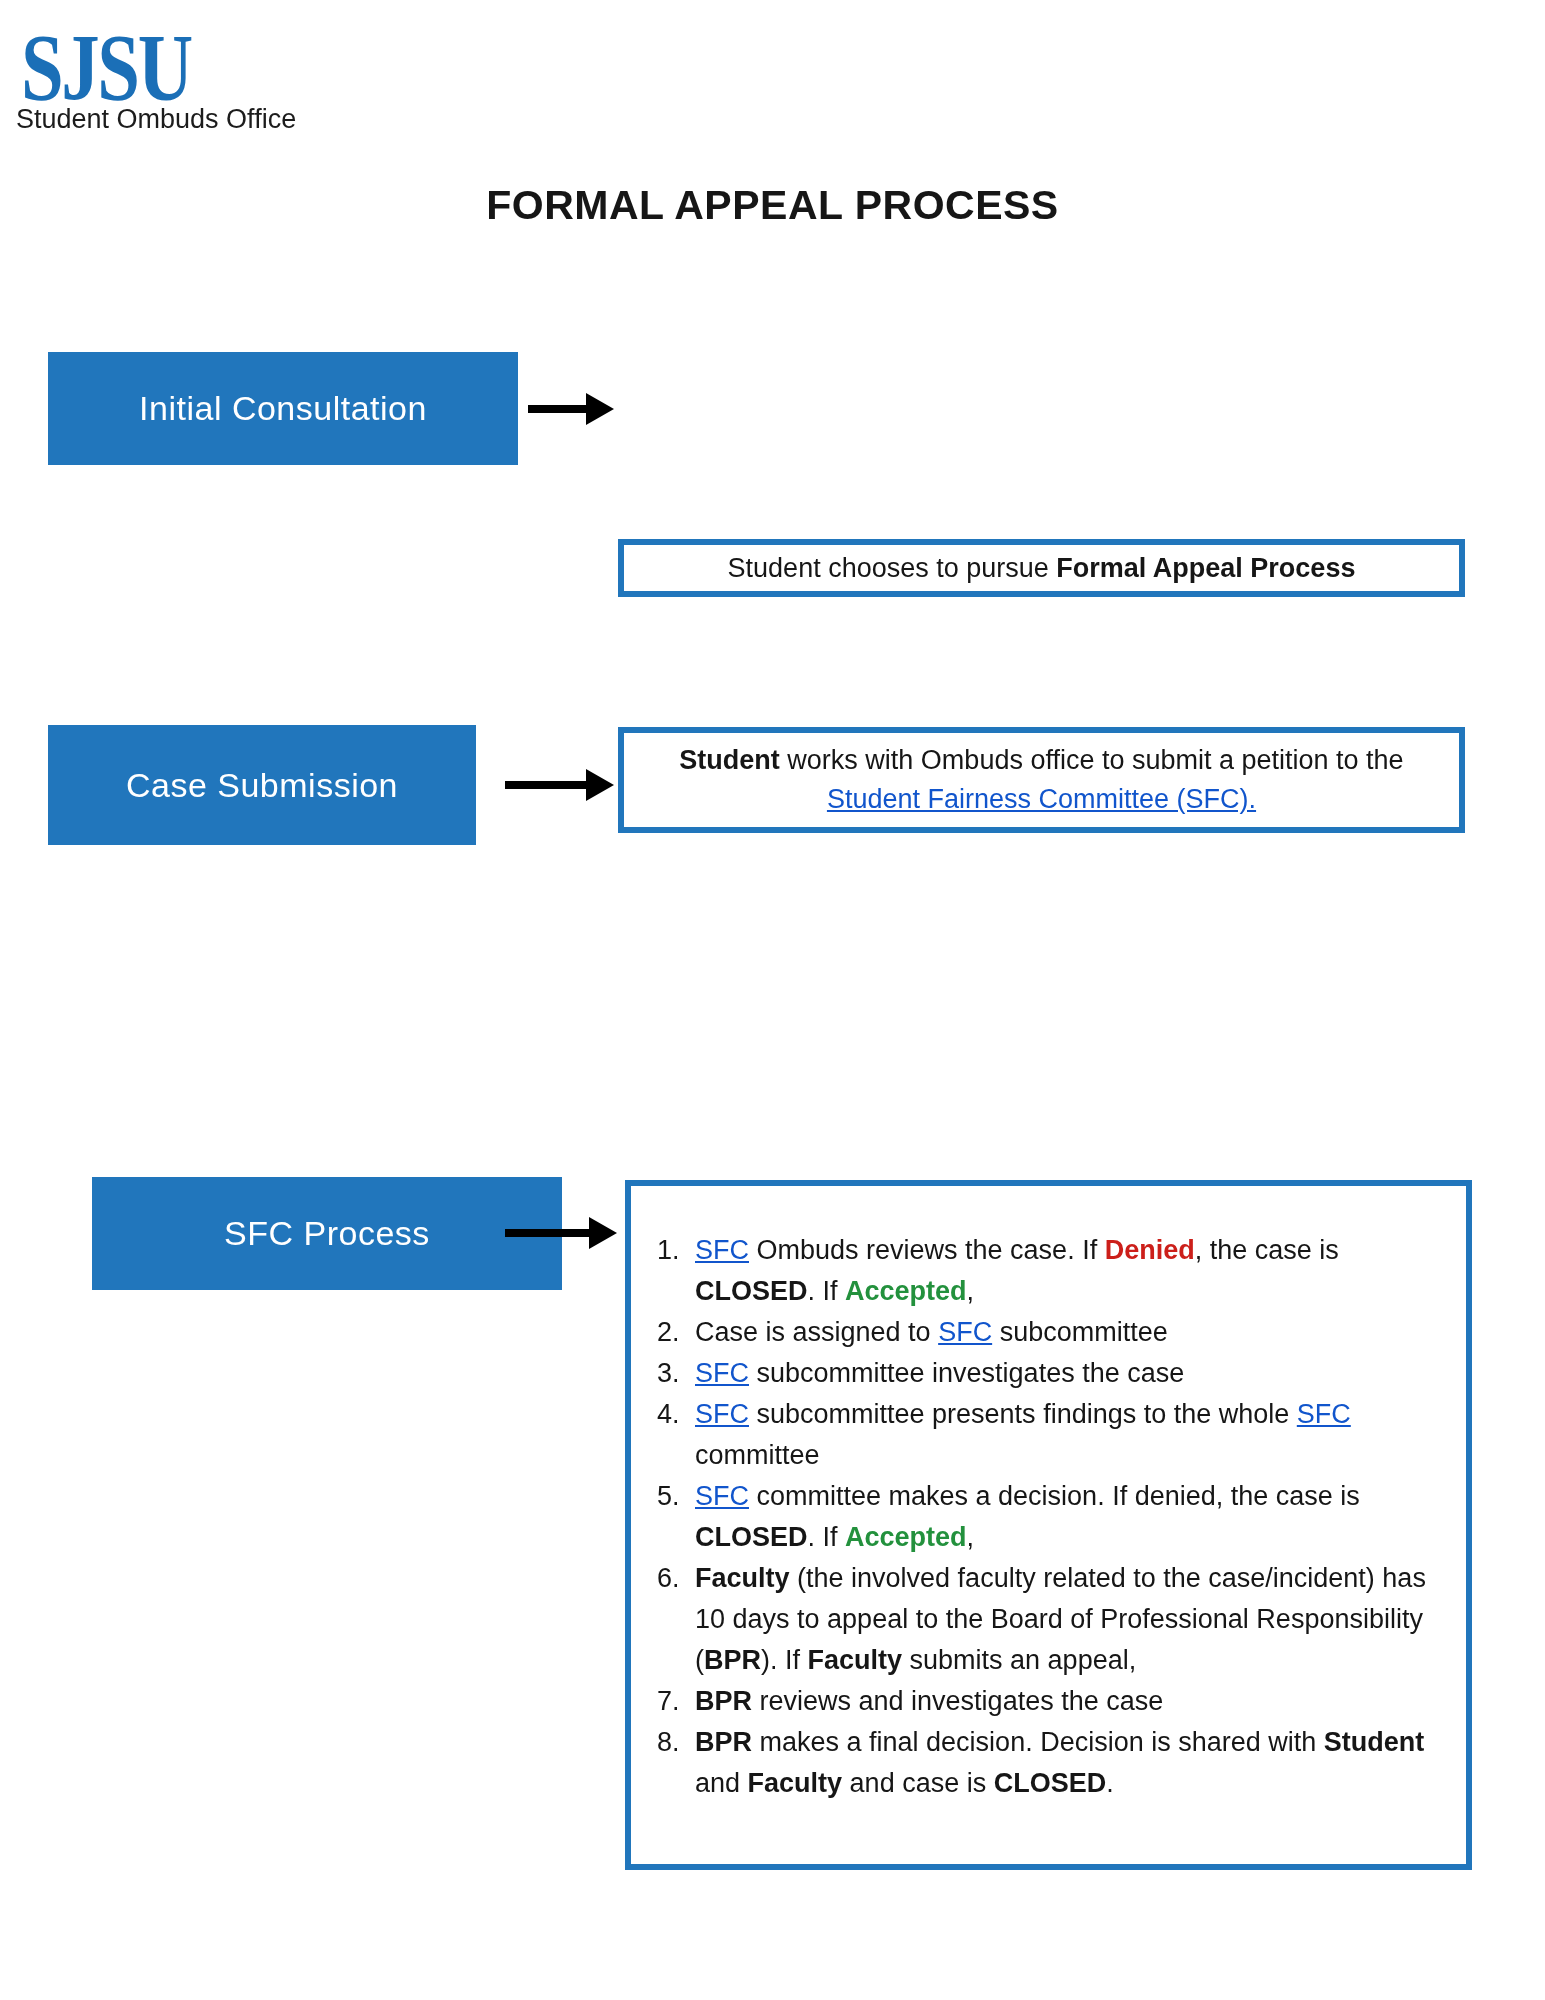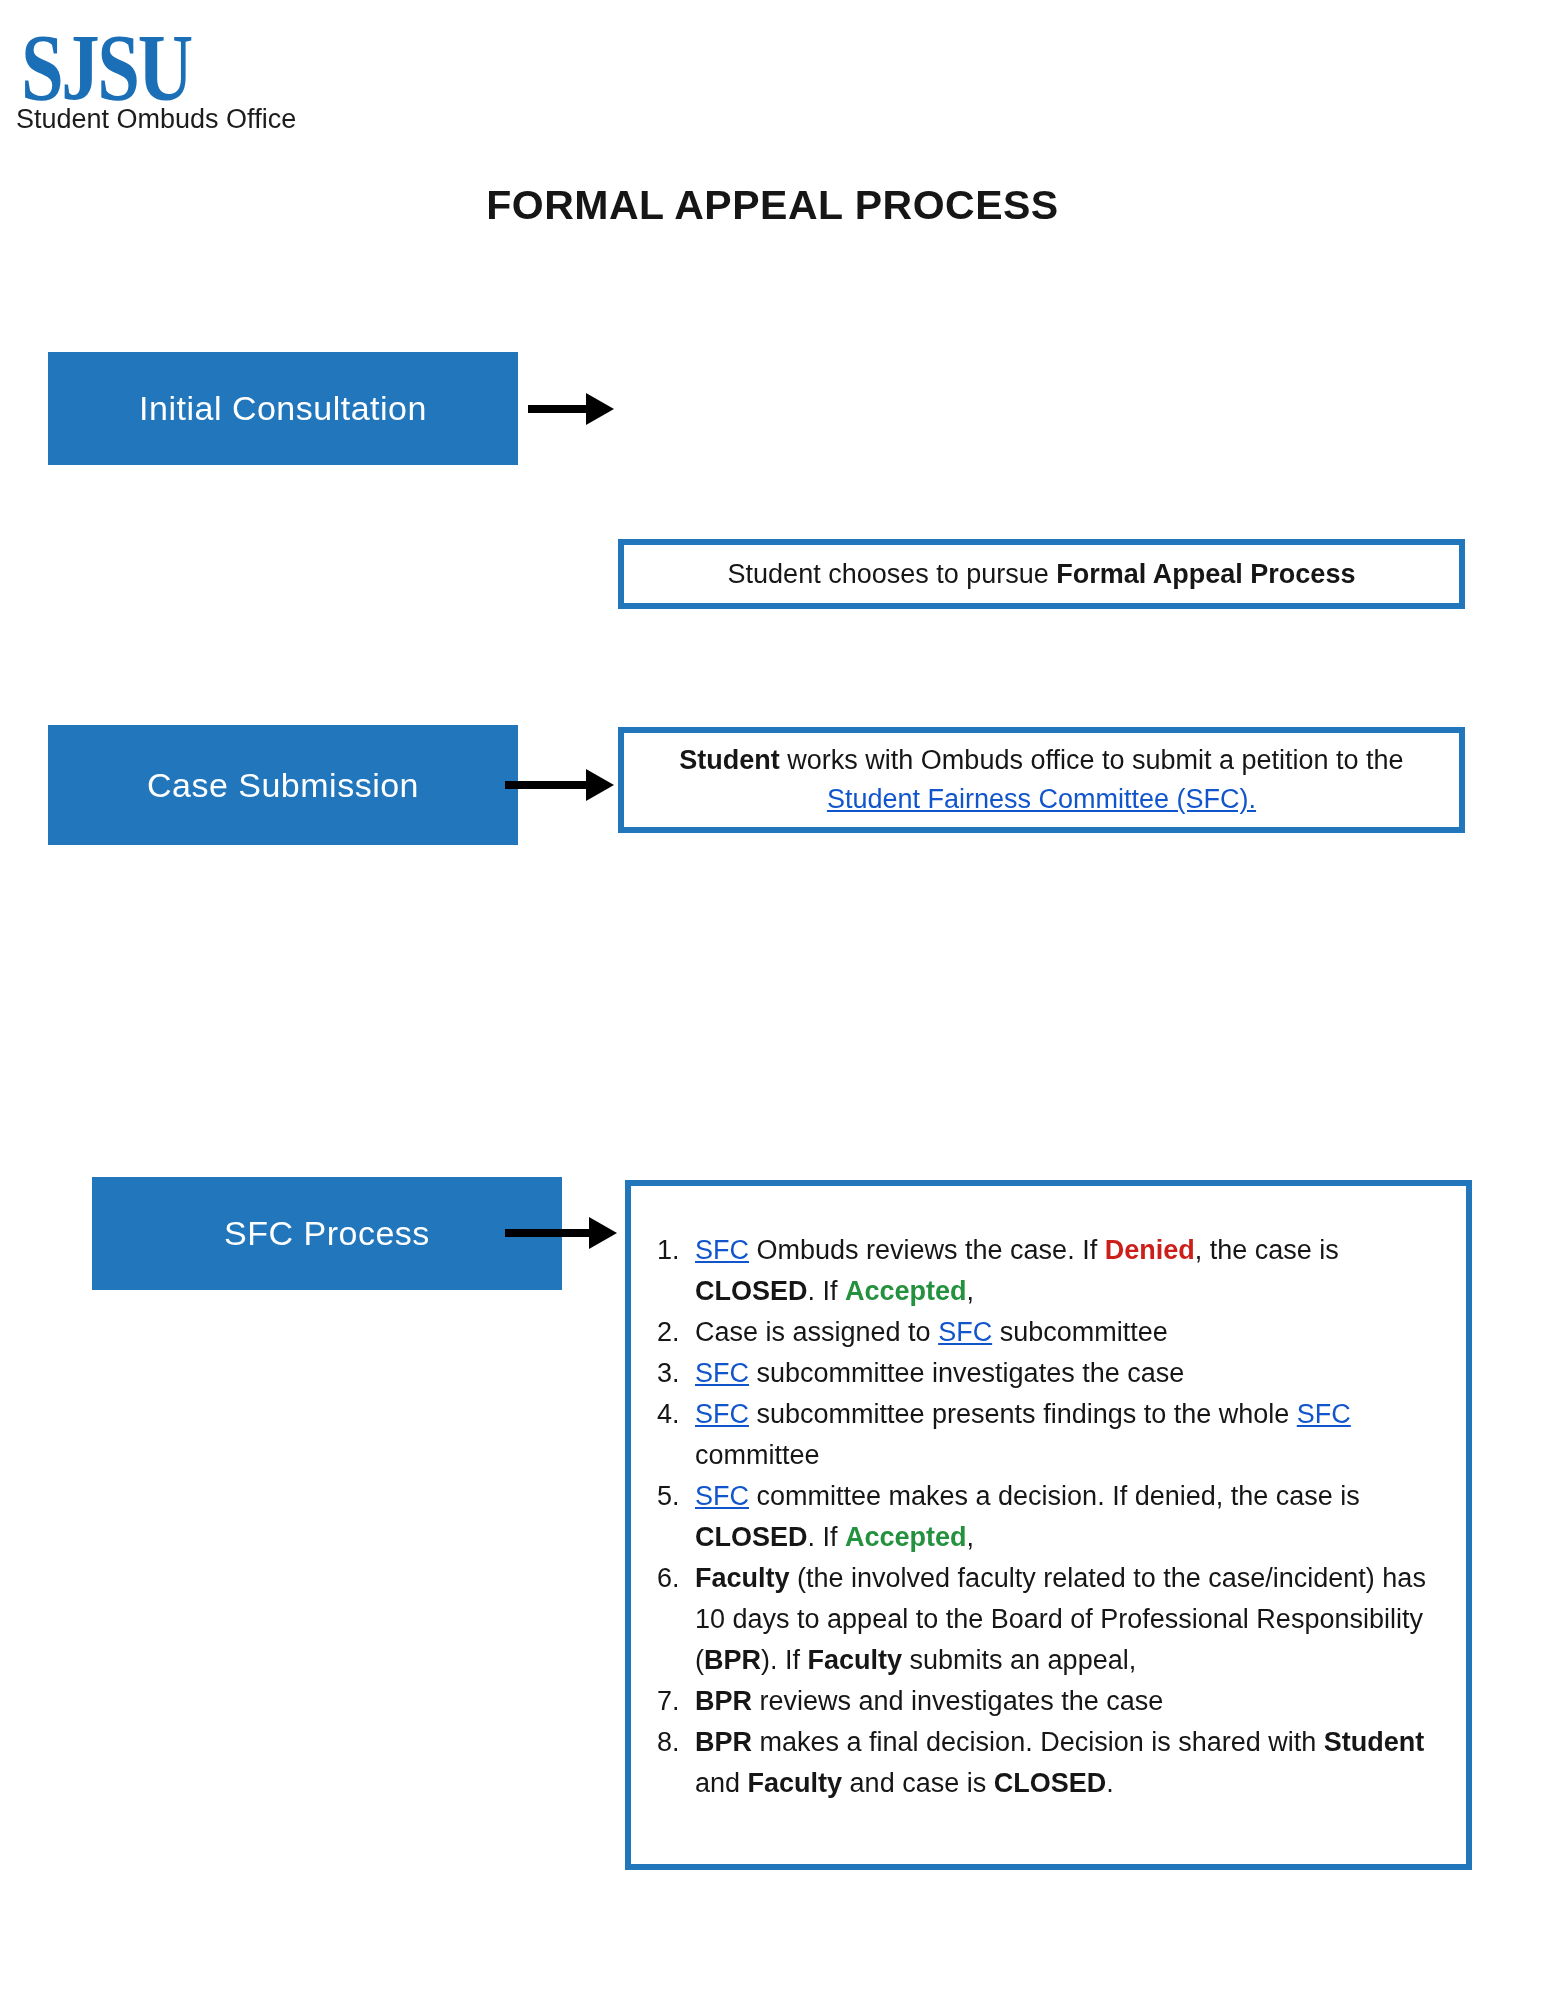--- a/index.html
+++ b/index.html
@@ -61,25 +61,25 @@
   </div>
   <div class="abs office" style="left:16px;top:104px;">Student Ombuds Office</div>
 
   <div class="abs title">FORMAL APPEAL PROCESS</div>
 
   <div class="abs stage" style="left:48px;top:352px;width:470px;height:113px;text-align:center;">Initial Consultation</div>
   <div class="abs arrow" style="left:528px;top:392px;width:86px;height:34px;">
     <div class="shaft"></div>
     <div class="head"></div>
   </div>
-  <div class="abs stepbox" style="left:618px;top:539px;width:847px;height:70px;">
+  <div class="abs stepbox" style="left:618px;top:539px;width:847px;height:58px;">
     <div><span class="">Student chooses to pursue </span><span class="b">Formal Appeal Process</span></div>
   </div>
 
-  <div class="abs stage" style="left:48px;top:725px;width:470px;height:120px;">Case Submission</div>
+  <div class="abs stage" style="left:48px;top:725px;width:428px;height:120px;">Case Submission</div>
   <div class="abs arrow" style="left:505px;top:768px;width:109px;height:34px;">
     <div class="shaft"></div>
     <div class="head"></div>
   </div>
   <div class="abs stepbox" style="left:618px;top:727px;width:847px;height:106px;">
     <div><span class="b">Student</span><span class=""> works with Ombuds office to submit a petition to the </span><a href="#" class="link">Student Fairness Committee (SFC).</a></div>
   </div>
 
   <div class="abs stage" style="left:48px;top:1177px;width:470px;height:113px;margin-left:44px;">SFC Process</div>
   <div class="abs arrow" style="left:505px;top:1216px;width:112px;height:34px;">

